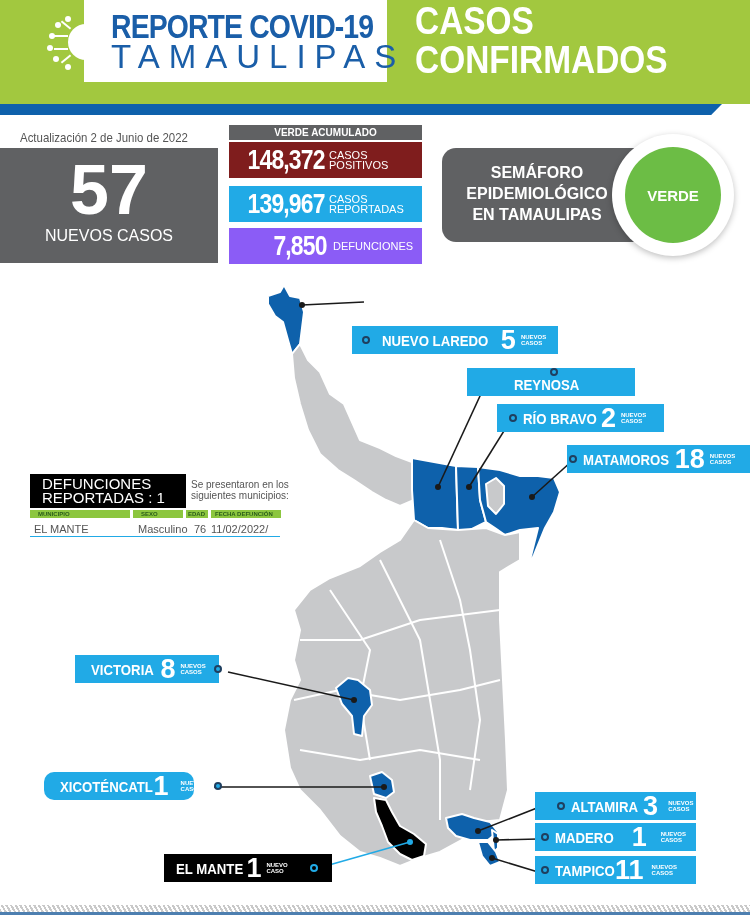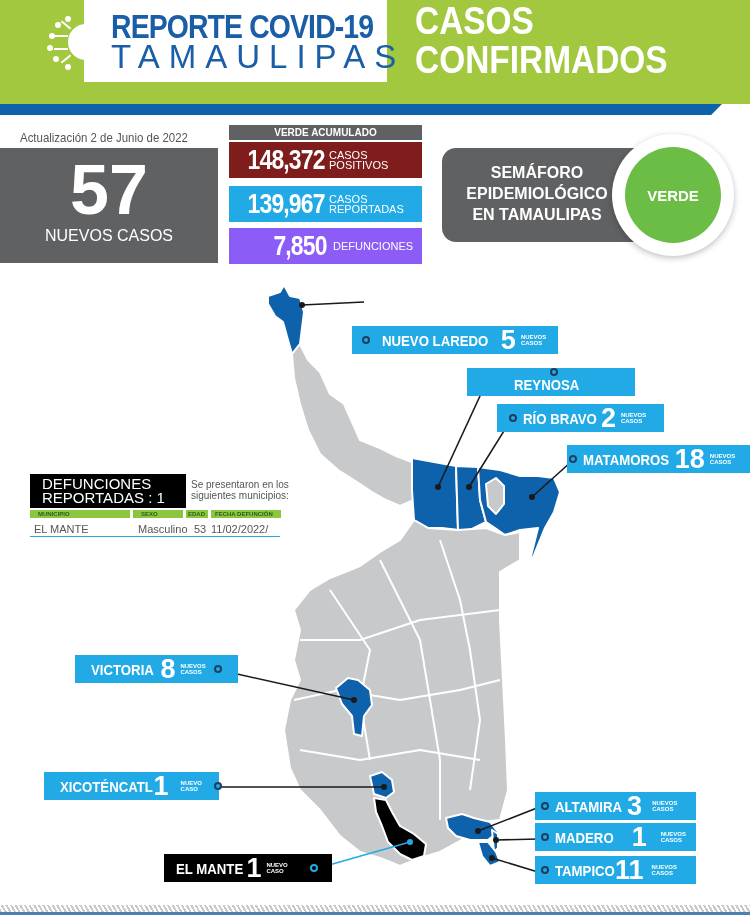--- a/index.html
+++ b/index.html
@@ -213,48 +213,48 @@
 </div>
 <div class="abs lbl" style="left:567px;top:445px;width:183px;">
   <span class="dot" style="margin-left:2px;margin-right:6px;"></span>
   <span class="name">MATAMOROS</span>
   <span class="cnt" style="margin-left:-6px">18</span>
   <span class="sub">
       <div>NUEVOS</div>
       <div>CASOS</div>
     </span>
 </div>
-<div class="abs lbl" style="left:75px;top:655px;width:163px;">
+<div class="abs lbl" style="left:75px;top:655px;width:144px;">
   <span class="name" style="margin-left:16px">VICTORIA</span>
   <span class="cnt" style="margin-left:-2px">8</span>
   <span class="sub">
       <div>NUEVOS</div>
       <div>CASOS</div>
     </span>
   <span class="dot" style="margin-left:8px;"></span>
 </div>
-<div class="abs lbl" style="left:44px;top:772px;width:175px;">
+<div class="abs lbl" style="left:44px;top:772px;width:150px;border-radius:10px;">
   <span class="name" style="margin-left:16px">XICOTÉNCATL</span>
   <span class="cnt" style="margin-left:-12px">1</span>
   <span class="sub" style="margin-left:12px">
       <div>NUEVO</div>
       <div>CASO</div>
     </span>
   <span class="dot" style="margin-left:12px;"></span>
 </div>
 <div class="abs lbl black" style="left:164px;top:854px;width:168px;">
   <span class="name" style="margin-left:12px">EL MANTE</span>
   <span class="cnt" style="margin-left:-6px">1</span>
   <span class="sub">
       <div>NUEVO</div>
       <div>CASO</div>
     </span>
   <span class="dot" style="margin-left:22px;"></span>
 </div>
-<div class="abs lbl" style="left:535px;top:792px;width:161px;">
+<div class="abs lbl" style="left:535px;top:792px;width:161px;padding-left:16px;">
   <span class="dot" style="margin-left:6px;margin-right:6px;"></span>
   <span class="name">ALTAMIRA</span>
   <span class="cnt" style="margin-left:-4px">3</span>
   <span class="sub" style="margin-left:10px">
       <div>NUEVOS</div>
       <div>CASOS</div>
     </span>
 </div>
 <div class="abs lbl" style="left:535px;top:823px;width:161px;">
   <span class="dot" style="margin-left:6px;margin-right:6px;"></span>
@@ -283,18 +283,18 @@
   <div>Se presentaron en los</div>
   <div>siguientes municipios:</div>
 </div>
 <div class="abs def-head" style="left:30px;width:100px;">MUNICIPIO</div>
 <div class="abs def-head" style="left:133px;width:50px;">SEXO</div>
 <div class="abs def-head" style="left:186px;width:22px;padding-left:2px;">EDAD</div>
 <div class="abs def-head" style="left:211px;width:70px;padding-left:4px;">FECHA DEFUNCIÓN</div>
 <div class="abs def-row">
   <span style="left:4px">EL MANTE</span>
   <span style="left:108px">Masculino</span>
-  <span style="left:164px">53</span>
+  <span style="left:164px">76</span>
   <span style="left:181px">11/02/2022/</span>
 </div>
 
 <div class="abs footer-hatch"></div>
 <div class="abs footer-line"></div>
 
 </body></html>

